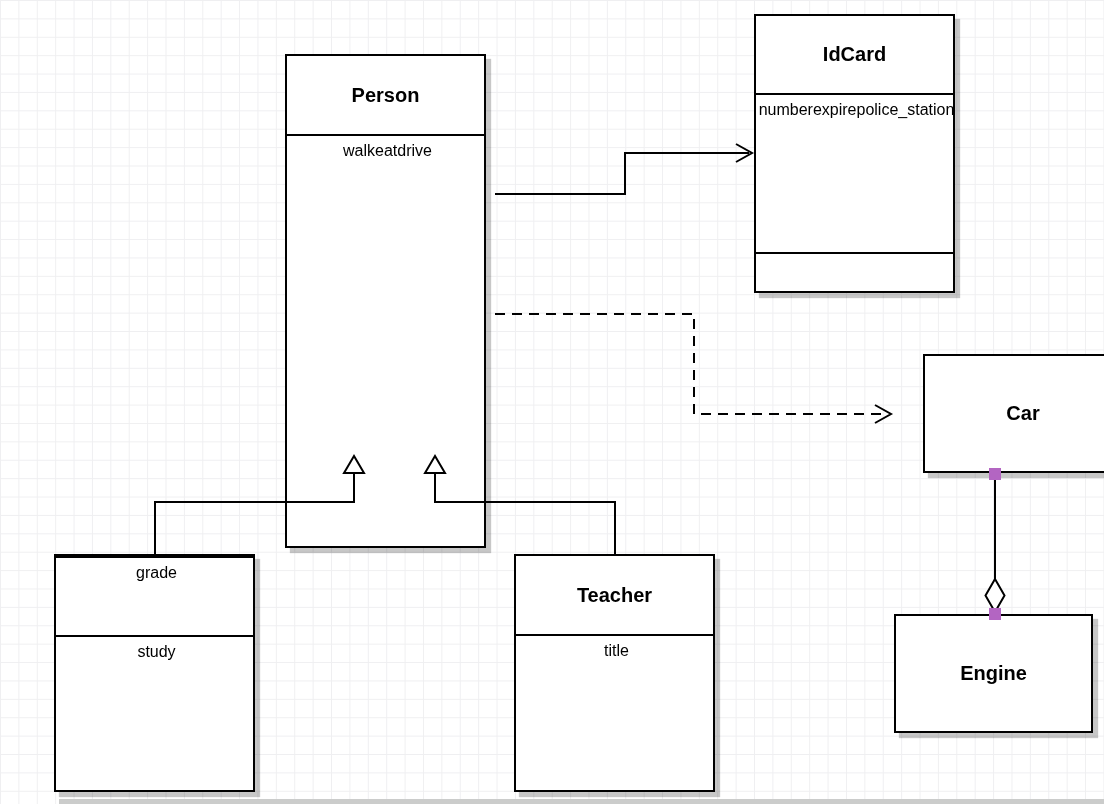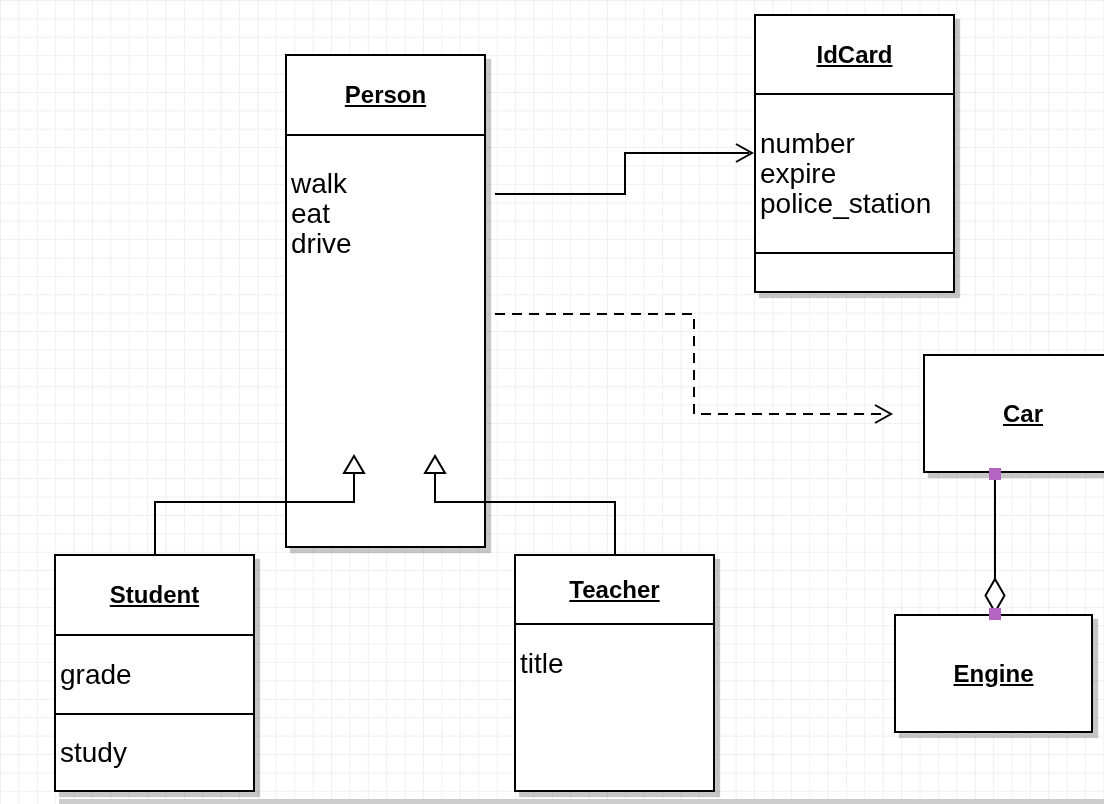--- a/index.html
+++ b/index.html
@@ -23,33 +23,32 @@
     display:flex;
     flex-direction:column;
     color:#000000;
   }
   .uml-title{
     box-sizing:border-box;
     display:flex;
     align-items:center;
     justify-content:center;
     font-weight:bold;
-    font-size:24px;
+    font-size:20px;
     flex:0 0 auto;
-    text-decoration:underline;
   }
   .uml-title.fill{flex:1 1 auto;}
   .uml-section{
     box-sizing:border-box;
     border-top:2px solid #000000;
     display:flex;
-    flex-direction:column;
+    flex-direction:row;
     justify-content:center;
     padding-left:4px;
-    font-size:28px;
+    font-size:16px;
     line-height:30px;
     flex:0 0 auto;
     overflow:hidden;
   }
   .uml-row{white-space:nowrap;}
   #connectors{
     position:absolute;
     left:0;top:0;
     width:1104px;height:804px;
     pointer-events:none;
@@ -81,31 +80,30 @@
     <div class="uml-title" style="height:77px">IdCard</div>
     <div class="uml-section" style="height:159px">
       <div class="uml-row">number</div>
       <div class="uml-row">expire</div>
       <div class="uml-row">police_station</div>
     </div>
     <div class="uml-section" style="height:39px"></div>
   </div>
 
   <div class="uml-class" style="left:54px;top:554px;width:201px;height:238px">
-    <div class="uml-title" style="height:78px">Student</div>
     <div class="uml-section" style="height:79px">
       <div class="uml-row">grade</div>
     </div>
     <div class="uml-section" style="height:77px">
       <div class="uml-row">study</div>
     </div>
   </div>
 
   <div class="uml-class" style="left:514px;top:554px;width:201px;height:238px">
-    <div class="uml-title" style="height:67px">Teacher</div>
+    <div class="uml-title" style="height:78px">Teacher</div>
     <div class="uml-section" style="height:79px">
       <div class="uml-row">title</div>
     </div>
   </div>
 
   <div class="uml-class" style="left:923px;top:354px;width:200px;height:119px">
     <div class="uml-title fill">Car</div>
   </div>
 
   <div class="uml-class" style="left:894px;top:614px;width:199px;height:119px">

